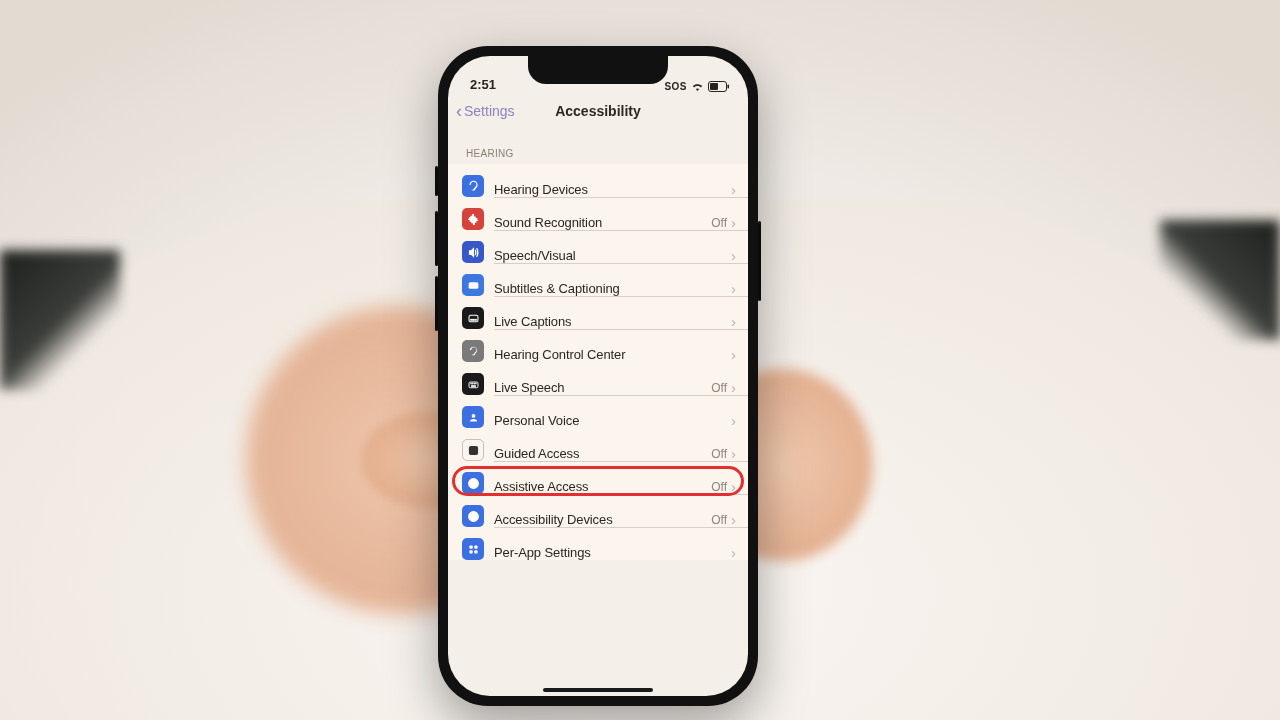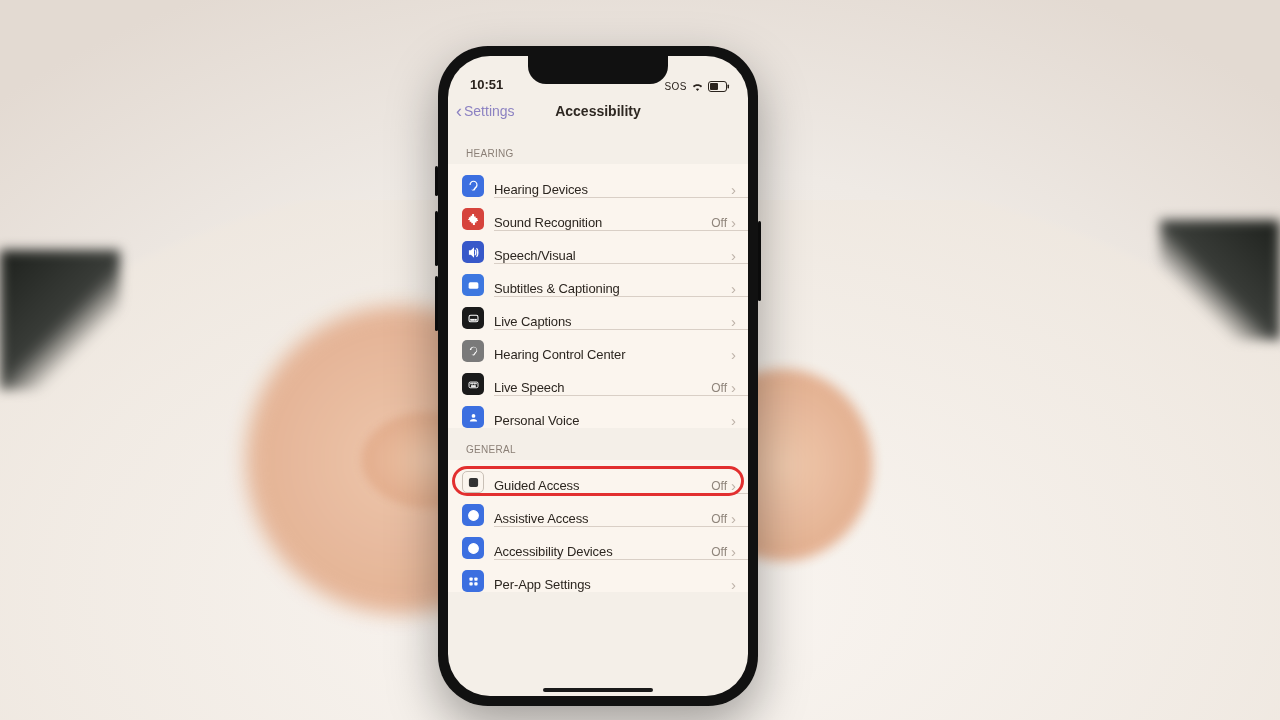--- a/index.html
+++ b/index.html
@@ -68,21 +68,21 @@
   .side-button.left1{left:-3px;top:120px;width:3px;height:30px;}
   .side-button.left2{left:-3px;top:165px;width:3px;height:55px;}
   .side-button.left3{left:-3px;top:230px;width:3px;height:55px;}
   .side-button.right1{right:-3px;top:175px;width:3px;height:80px;}
 
   .home-indicator{position:absolute;bottom:4px;left:50%;transform:translateX(-50%);width:110px;height:4px;background:#1a1a1a;border-radius:3px;z-index:40;}
 
   
   .status-bar{height:36px;display:flex;align-items:flex-end;justify-content:space-between;padding:0 18px 2px 22px;font-size:13px;font-weight:600;color:#2a231d;}
   .status-right{display:flex;align-items:center;gap:4px;font-size:10px;}
-  .status-right .sos{font-weight:400;letter-spacing:0.5px;margin-left:16px;}
+  .status-right .sos{font-weight:700;letter-spacing:0.5px;margin-left:16px;}
   .wifi-icon,.battery-icon{display:inline-block;}
   .wifi-icon svg,.battery-icon svg{display:block;}
 
   
   .nav-bar{height:34px;display:flex;align-items:center;justify-content:center;position:relative;border-bottom:0.5px solid transparent;}
   .nav-back{position:absolute;left:8px;top:0;height:34px;display:flex;align-items:center;color:var(--accent);font-size:14px;gap:2px;}
   .nav-back .chev{font-size:18px;line-height:1;}
   .nav-title{font-size:14px;font-weight:600;color:#2e2822;}
 
   
@@ -137,21 +137,21 @@
   <div class="phone">
     <div class="side-button left1"></div>
     <div class="side-button left2"></div>
     <div class="side-button left3"></div>
     <div class="side-button right1"></div>
 
     <div class="screen">
       <div class="notch"></div>
 
       <div class="status-bar">
-        <span>10:51</span>
+        <span>2:51</span>
         <div class="status-right">
           <span class="sos">SOS</span>
           <span class="wifi-icon">
             <svg width="13" height="10" viewBox="0 0 13 10">
                 <path d="M6.5 9 4.8 7.1c.9-.9 2.5-.9 3.4 0L6.5 9zm-3.4-3.6c1.9-1.8 4.9-1.8 6.8 0l1.2-1.3C8.7 1.7 4.3 1.7 1.9 4.1l1.2 1.3z" fill="#2a231d"></path>
               </svg>
           </span>
           <span class="battery-icon">
             <svg width="22" height="11" viewBox="0 0 22 11">
                 <rect x="0.5" y="0.5" width="18" height="10" rx="2.5" fill="none" stroke="#2a231d" stroke-width="1"></rect>
@@ -264,21 +264,20 @@
                 <svg viewBox="0 0 16 16">
                   <circle cx="8" cy="6" r="2.3" fill="#fff"></circle>
                   <path d="M3.5 13c0-2 2-3.3 4.5-3.3s4.5 1.3 4.5 3.3" fill="#fff"></path>
                 </svg>
               </span>
             <span class="label">Personal Voice</span>
             <span class="chev">›</span>
           </div>
         </div>
 
-        <div class="section-header">GENERAL</div>
         <div class="group">
 
           <div class="row">
             <span class="icon bg-white">
                 <svg viewBox="0 0 16 16">
                   <rect x="3" y="3" width="10" height="10" rx="2" fill="none" stroke="#333" stroke-width="1.3"></rect>
                   <rect x="6.3" y="7.5" width="3.4" height="3" rx="0.6" fill="#333"></rect>
                   <path d="M6.8 7.5V6.3c0-.7.5-1.2 1.2-1.2s1.2.5 1.2 1.2v1.2" fill="none" stroke="#333" stroke-width="1"></path>
                 </svg>
               </span>

